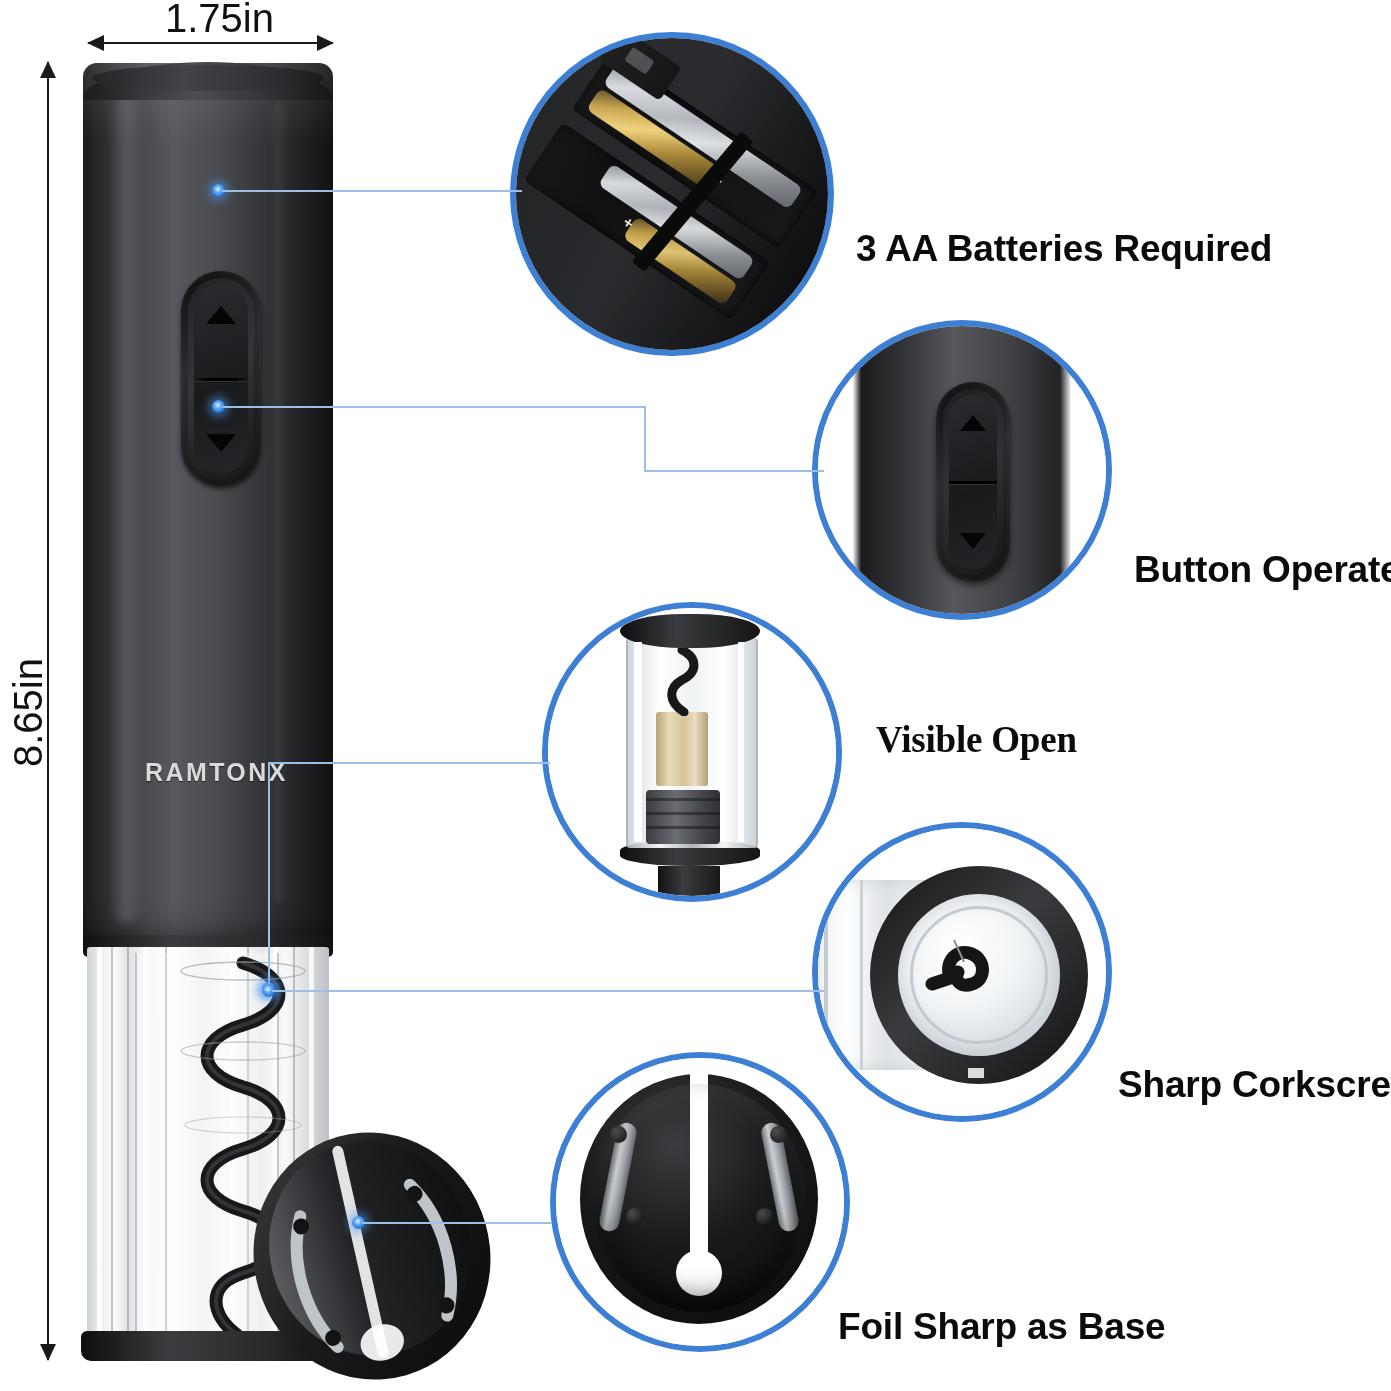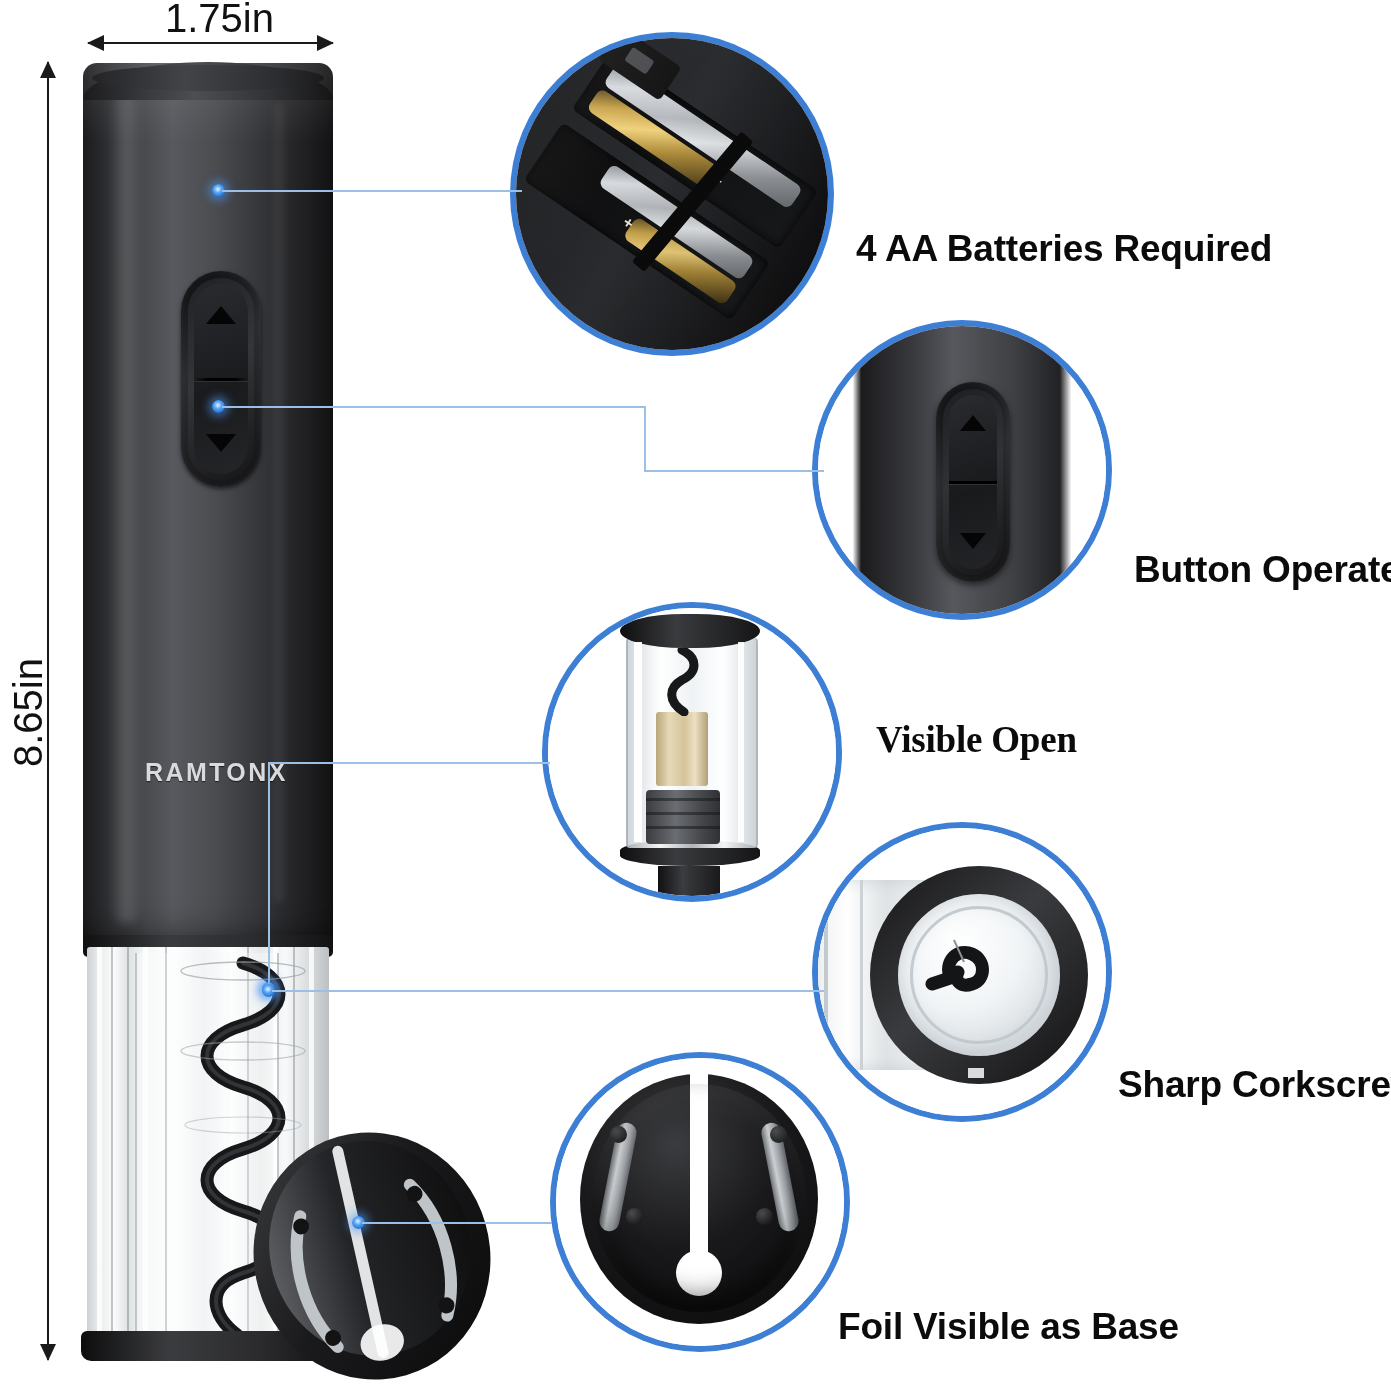--- a/index.html
+++ b/index.html
@@ -236,21 +236,21 @@
         <div class="cell gold" style="left:120px;top:148px;width:122px;height:26px;"></div>
         <div class="plus" style="position:absolute;left:112px;top:150px;color:#efe7d6;font-size:16px;font-weight:bold;">+</div>
         <div class="batt-strap" style="left:150px;top:20px;width:16px;height:170px;transform:rotate(6deg);"></div>
         <div style="position:absolute;left:0;top:0;width:74px;height:40px;background:#141415;border-radius:5px;"></div>
         <div style="position:absolute;left:22px;top:10px;width:26px;height:16px;background:#4a4b4e;border-radius:3px;"></div>
       </div>
       <div style="position:absolute;left:0;top:0;width:100%;height:100%;
            background:linear-gradient(125deg,rgba(255,255,255,.10),rgba(255,255,255,0) 38%,rgba(0,0,0,.22));"></div>
     </div>
   </div>
-  <div class="lbl" style="left:856px;top:228px;">4 AA Batteries Required</div>
+  <div class="lbl" style="left:856px;top:228px;">3 AA Batteries Required</div>
   <div class="dot" style="left:212px;top:184px;"></div>
   <div class="ll llh" style="left:222px;top:190px;width:300px;"></div>
 
   <div class="circle" style="left:818px;top:326px;width:288px;height:288px;">
     <div class="circle-inner">
       <div style="position:absolute;inset:0;background:
            linear-gradient(90deg,#ffffff 0%,#ffffff 12%,#1b1b1d 15%,#37383c 32%,#56585d 47%,
            #3e4043 68%,#222225 84%,#ffffff 88%,#ffffff 100%);"></div>
       <div style="position:absolute;left:118px;top:56px;width:74px;height:200px;border-radius:40px;
            background:linear-gradient(145deg,#0d0d0f,#2a2b2e 42%,#111112);
@@ -334,17 +334,17 @@
       <div class="fc-blade" style="left:214px;top:64px;width:20px;height:110px;
            border-radius:12px;transform:rotate(-11deg);"></div>
       <div class="fc-rivet" style="left:54px;top:68px;width:17px;height:17px;"></div>
       <div class="fc-rivet" style="left:70px;top:150px;width:17px;height:17px;"></div>
       <div class="fc-rivet" style="left:214px;top:68px;width:17px;height:17px;"></div>
       <div class="fc-rivet" style="left:200px;top:150px;width:17px;height:17px;"></div>
       <div style="position:absolute;left:36px;top:26px;width:214px;height:228px;border-radius:50%;
            box-shadow:inset 0 14px 26px rgba(255,255,255,.08), inset 0 -14px 26px rgba(0,0,0,.6);"></div>
     </div>
   </div>
-  <div class="lbl" style="left:838px;top:1306px;">Foil Visible as Base</div>
+  <div class="lbl" style="left:838px;top:1306px;">Foil Sharp as Base</div>
   <div class="dot" style="left:352px;top:1216px;"></div>
   <div class="ll llh" style="left:362px;top:1222px;width:190px;"></div>
 
 </div>
 
 </body></html>

